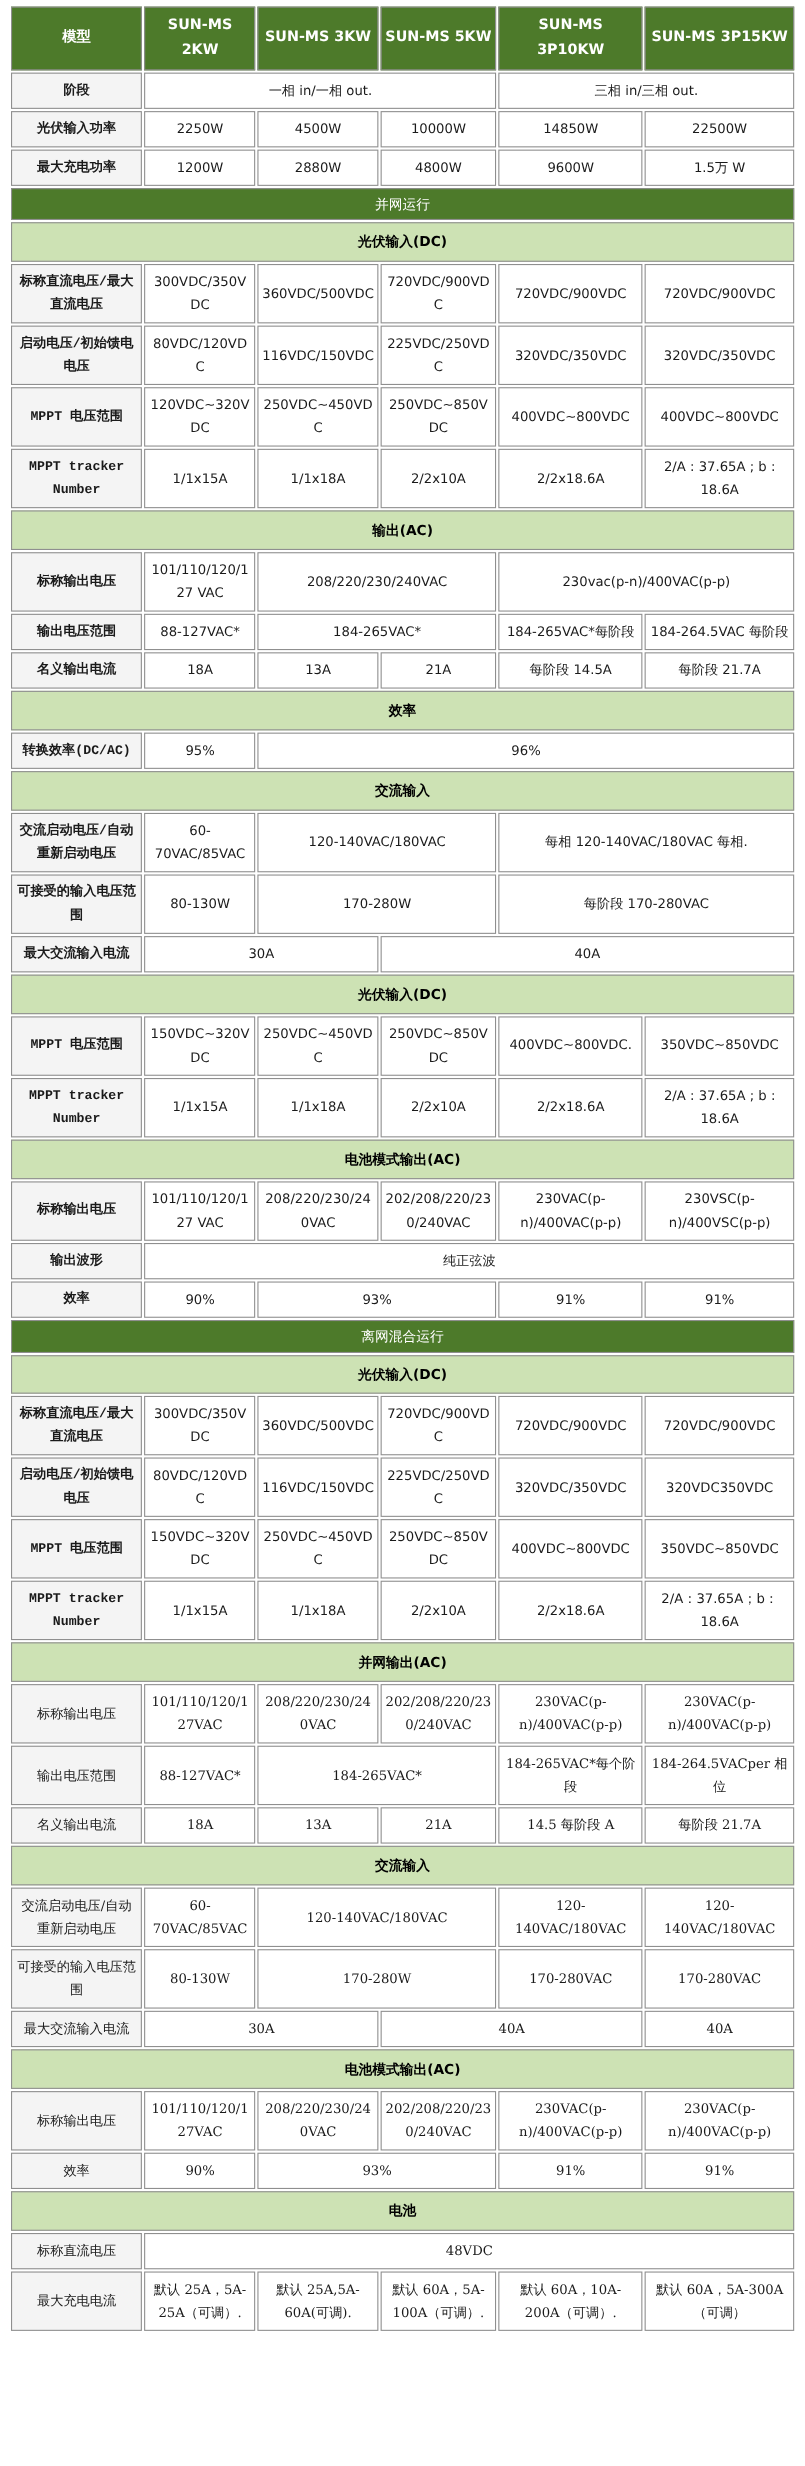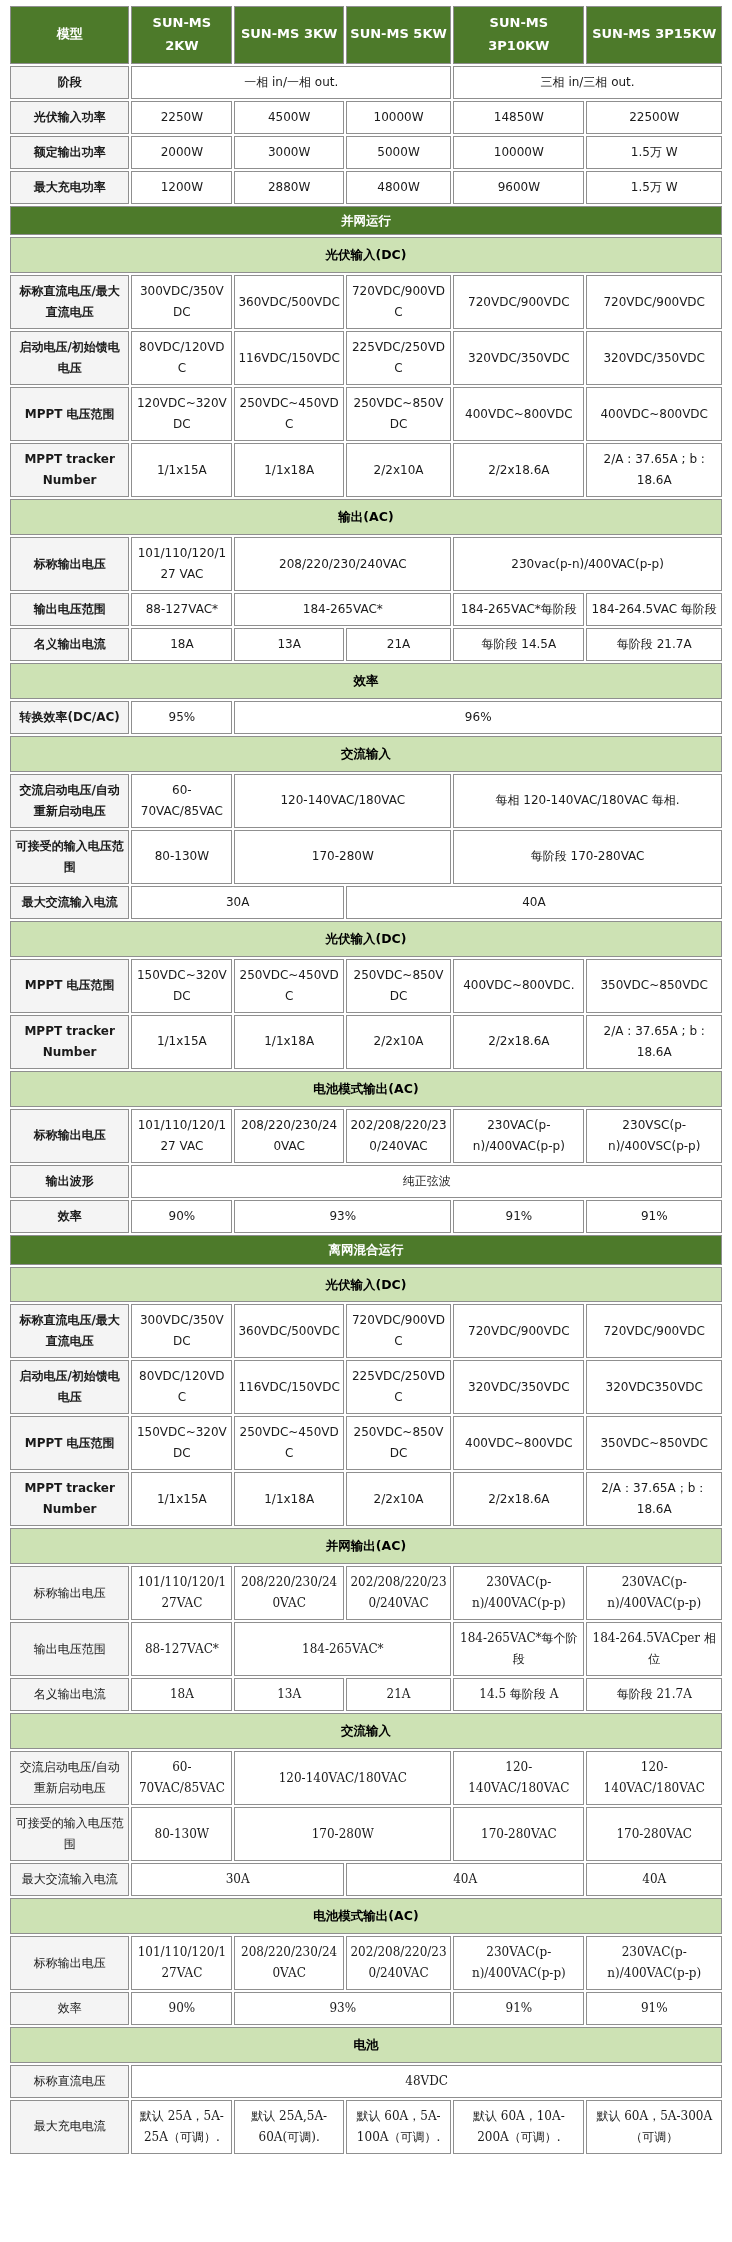--- a/index.html
+++ b/index.html
@@ -28,34 +28,35 @@
   th.model{
     background:var(--dark-green,#4d7a2a);
     color:#ffffff;
     font-weight:bold;
     font-size:13px;
     height:28px;
   }
   tr.section td{
     background:var(--dark-green,#4d7a2a);
     color:#ffffff;
-    font-weight:bold;
+    font-weight:normal;
     font-size:12.5px;
     padding:3px;
   }
   tr.subsection td{
     background:var(--light-green,#cde2b4);
     color:#000000;
     font-weight:bold;
     font-size:12.5px;
     padding:6px;
   }
   td.rlabel{
     background:var(--label-bg,#f4f4f4);
     font-weight:bold;
+    font-family:Liberation Mono, monospace;
   }
   tr.serif td{
     font-family:"DejaVu Serif","Liberation Serif",serif;
   }
   tr.serif td.rlabel{font-weight:normal;}
 </style>
 </head>
 <body>
 
 <div class="wrap">
@@ -86,28 +87,20 @@
         </tr>
         <tr class="datarow">
           <td class="rlabel">光伏输入功率</td>
           <td>2250W</td>
           <td>4500W</td>
           <td>10000W</td>
           <td>14850W</td>
           <td>22500W</td>
         </tr>
         <tr class="datarow">
-          <td class="rlabel">额定输出功率</td>
-          <td>2000W</td>
-          <td>3000W</td>
-          <td>5000W</td>
-          <td>10000W</td>
-          <td>1.5万 W</td>
-        </tr>
-        <tr class="datarow">
           <td class="rlabel">最大充电功率</td>
           <td>1200W</td>
           <td>2880W</td>
           <td>4800W</td>
           <td>9600W</td>
           <td>1.5万 W</td>
         </tr>
         <tr class="section">
           <td colspan="6">并网运行</td>
         </tr>

